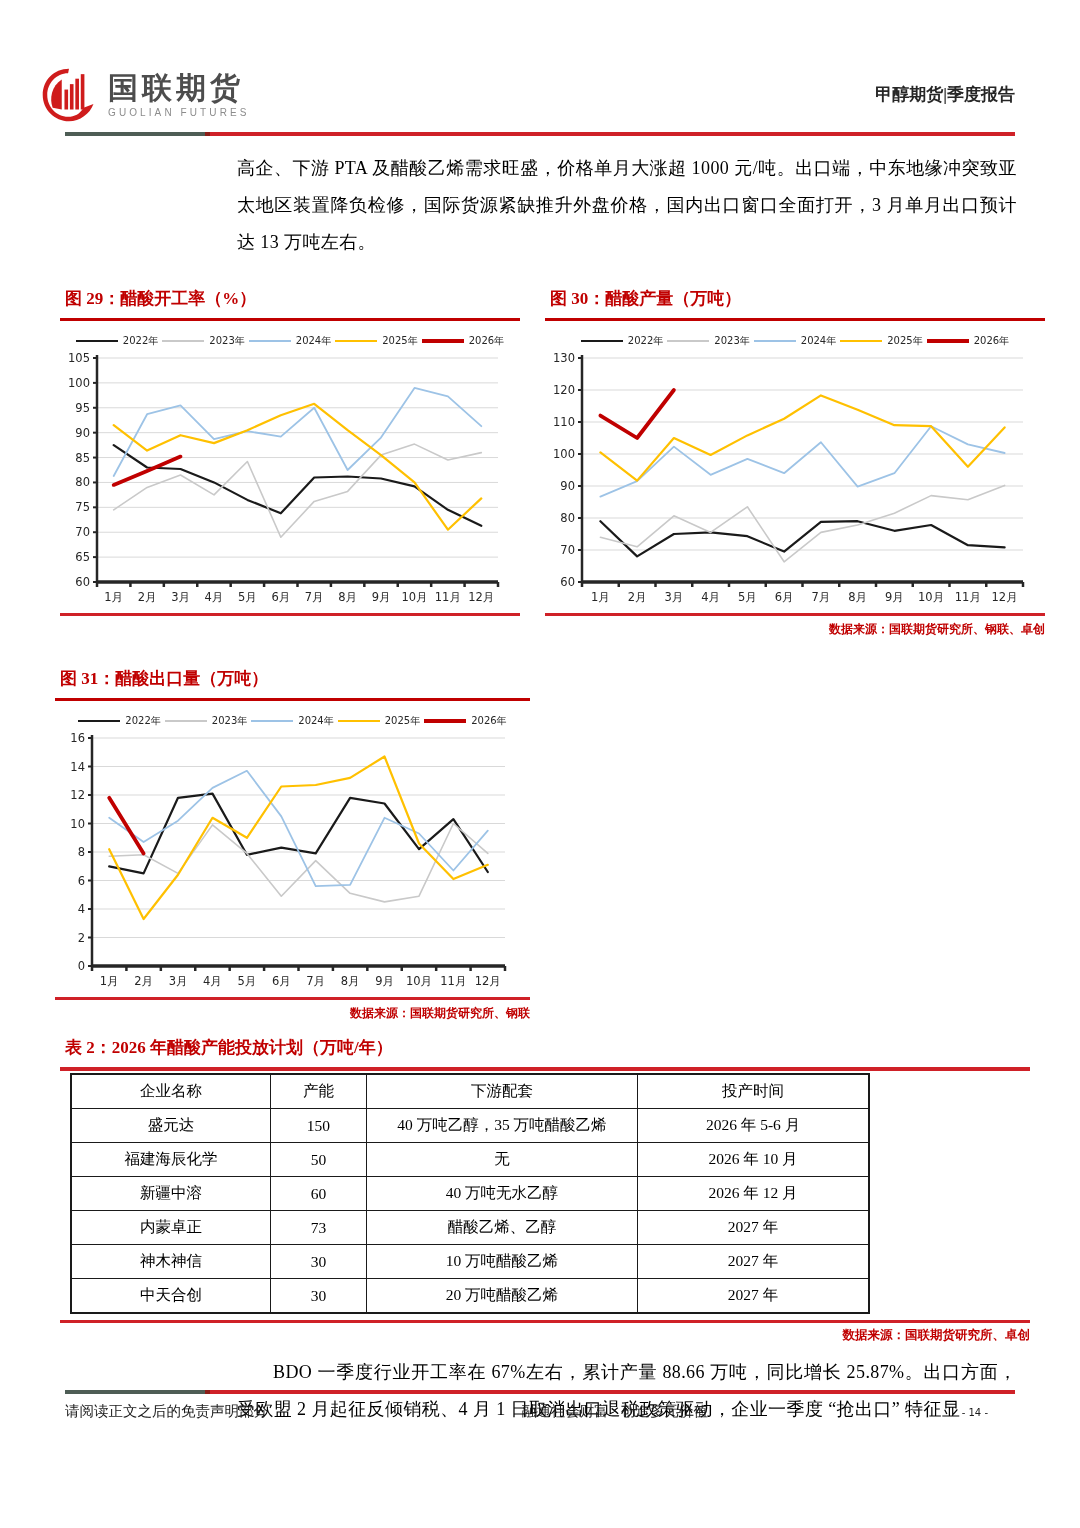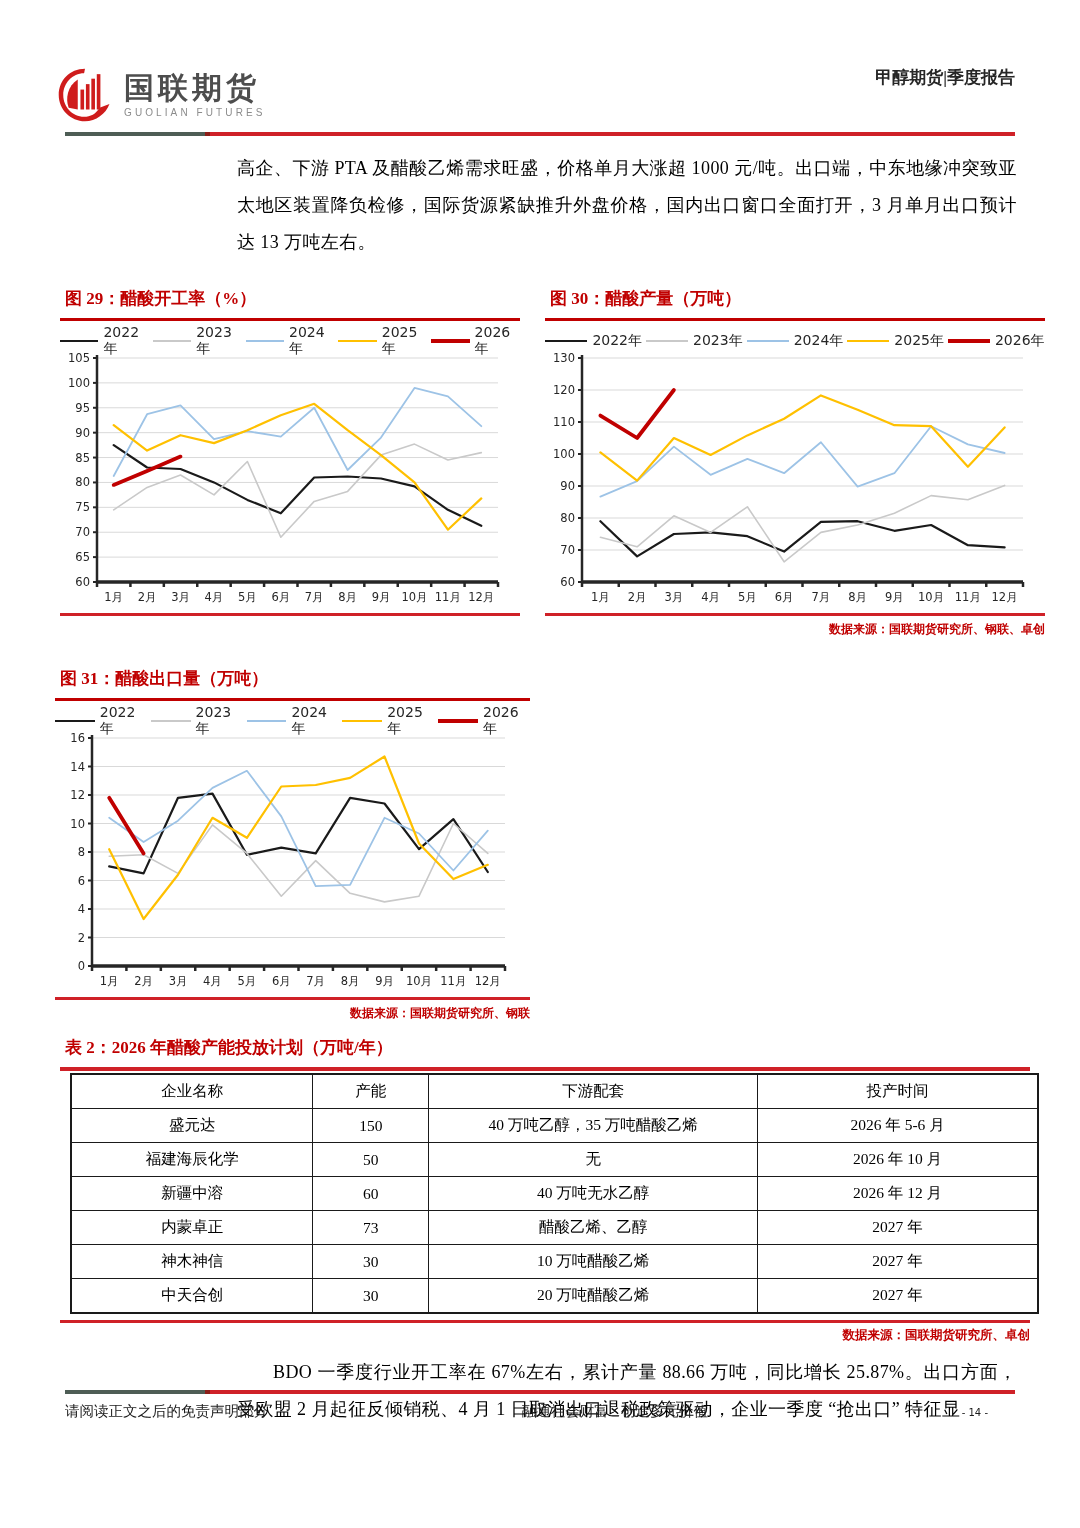--- a/index.html
+++ b/index.html
@@ -1,22 +1,22 @@
 <!DOCTYPE html>
 <html><head>
 <meta charset="utf-8">
 <style>
   html,body{margin:0;padding:0;background:#ffffff;}
   body{width:1080px;height:1528px;overflow:hidden;position:relative;
        font-family:"Liberation Sans",sans-serif;color:#111;}
   .page{width:1080px;height:1528px;position:relative;}
 
   
-  .hdr{display:flex;justify-content:space-between;align-items:flex-start;
-       padding:66px 65px 8px 56px;}
+  .hdr{display:flex;justify-content:space-between;align-items:center;
+       padding:66px 65px 8px 40px;}
   .logo{display:flex;align-items:center;gap:10px;}
   .logo-cn{font-size:30px;font-weight:bold;color:#4d4d4d;letter-spacing:4px;
            font-family:"Liberation Sans",sans-serif;line-height:1.05;}
   .logo-en{font-size:10px;color:#8c8c8c;letter-spacing:3.1px;margin-top:3px;}
   .report-label{font-size:17px;font-weight:bold;color:#262626;
                 font-family:"Liberation Serif",serif;padding-bottom:2px;}
 
   
   .rule2{display:flex;height:4px;margin:0 65px;align-items:stretch;}
   .rule2 .seg-gray{width:140px;background:#4e5d55;}
@@ -31,35 +31,35 @@
   
   .fig-row{display:flex;gap:25px;margin:26px 0 0 60px;}
   .fig{margin:0;padding:0;}
   .fig-title{color:#c00000;font-weight:bold;font-size:17px;
              font-family:"Liberation Serif",serif;padding:0 0 8px 5px;}
   .fig-titlebar{height:3px;background:#c00000;}
   .legend{display:flex;justify-content:center;align-items:center;gap:4px;
           margin-top:12px;height:16px;}
   .lg-item{display:flex;align-items:center;gap:5px;}
   .lg-line{display:inline-block;width:42px;}
-  .lg-label{font-size:14px;color:#262626;font-family:"DejaVu Sans",sans-serif;}
+  .lg-label{font-size:10px;color:#262626;font-family:"DejaVu Sans",sans-serif;}
   svg.chart{display:block;margin-top:2px;}
   svg.chart text{font-family:"DejaVu Sans",sans-serif;fill:#262626;}
   .fig-bottombar{height:3px;background:#cf2128;margin-top:4px;}
   .fig-source{color:#c00000;font-weight:bold;font-size:12px;text-align:right;
               font-family:"Liberation Serif",serif;margin-top:5px;}
 
   .fig31-wrap{margin:29px 0 0 55px;width:475px;}
 
   
   .tbl-wrap{margin:14px 50px 0 60px;}
   .tbl-title{color:#c00000;font-weight:bold;font-size:17px;
              font-family:"Liberation Serif",serif;padding:0 0 8px 5px;}
   .tbl-topbar{height:4px;background:#cf2128;}
-  table.cap{border-collapse:collapse;width:969px;margin:2px 0 0 10px;
+  table.cap{border-collapse:collapse;width:800px;margin:2px 0 0 10px;
             font-family:"Liberation Serif",serif;font-size:15.5px;color:#000;}
   table.cap td,table.cap th{border:1px solid #1a1a1a;text-align:center;
             font-weight:normal;height:31px;padding:1px 4px;}
   table.cap{border:2px solid #1a1a1a;}
   .tbl-bottombar{height:3px;background:#cf2128;margin-top:6px;}
   .tbl-source{color:#c00000;font-weight:bold;font-size:12.5px;text-align:right;
               font-family:"Liberation Serif",serif;margin-top:4px;}
 
   
   .footer{position:absolute;left:0;right:0;top:1390px;}

